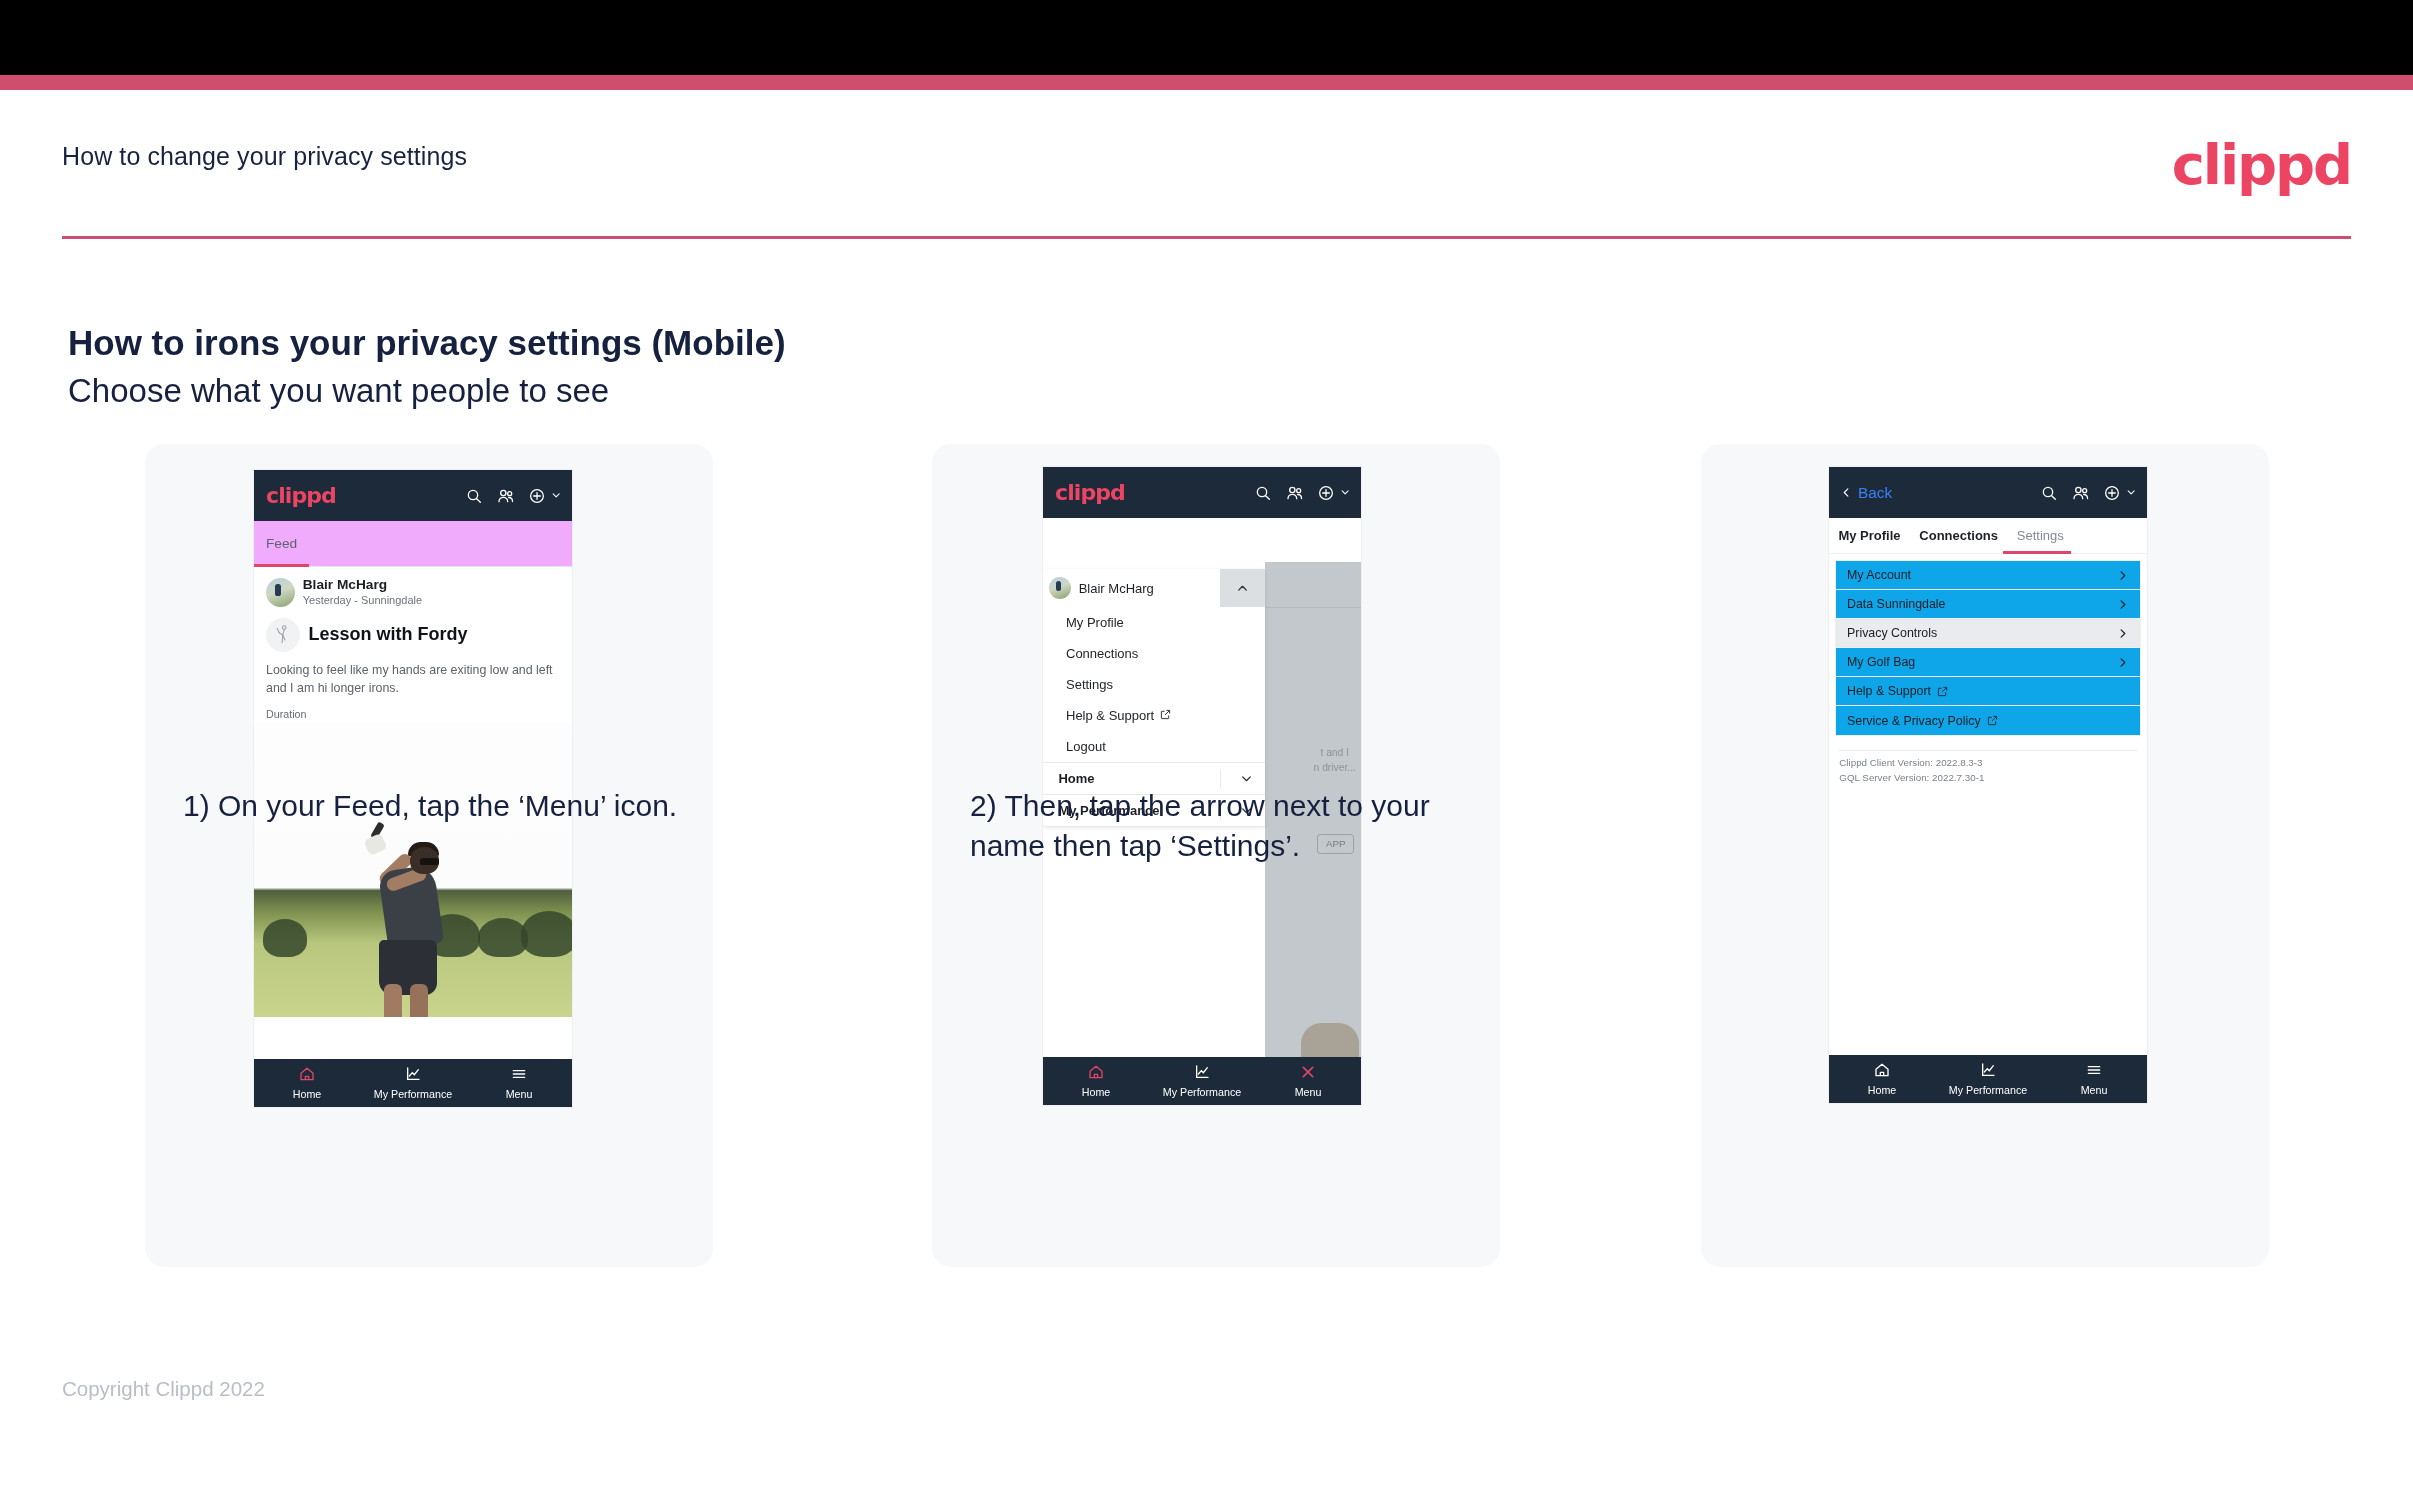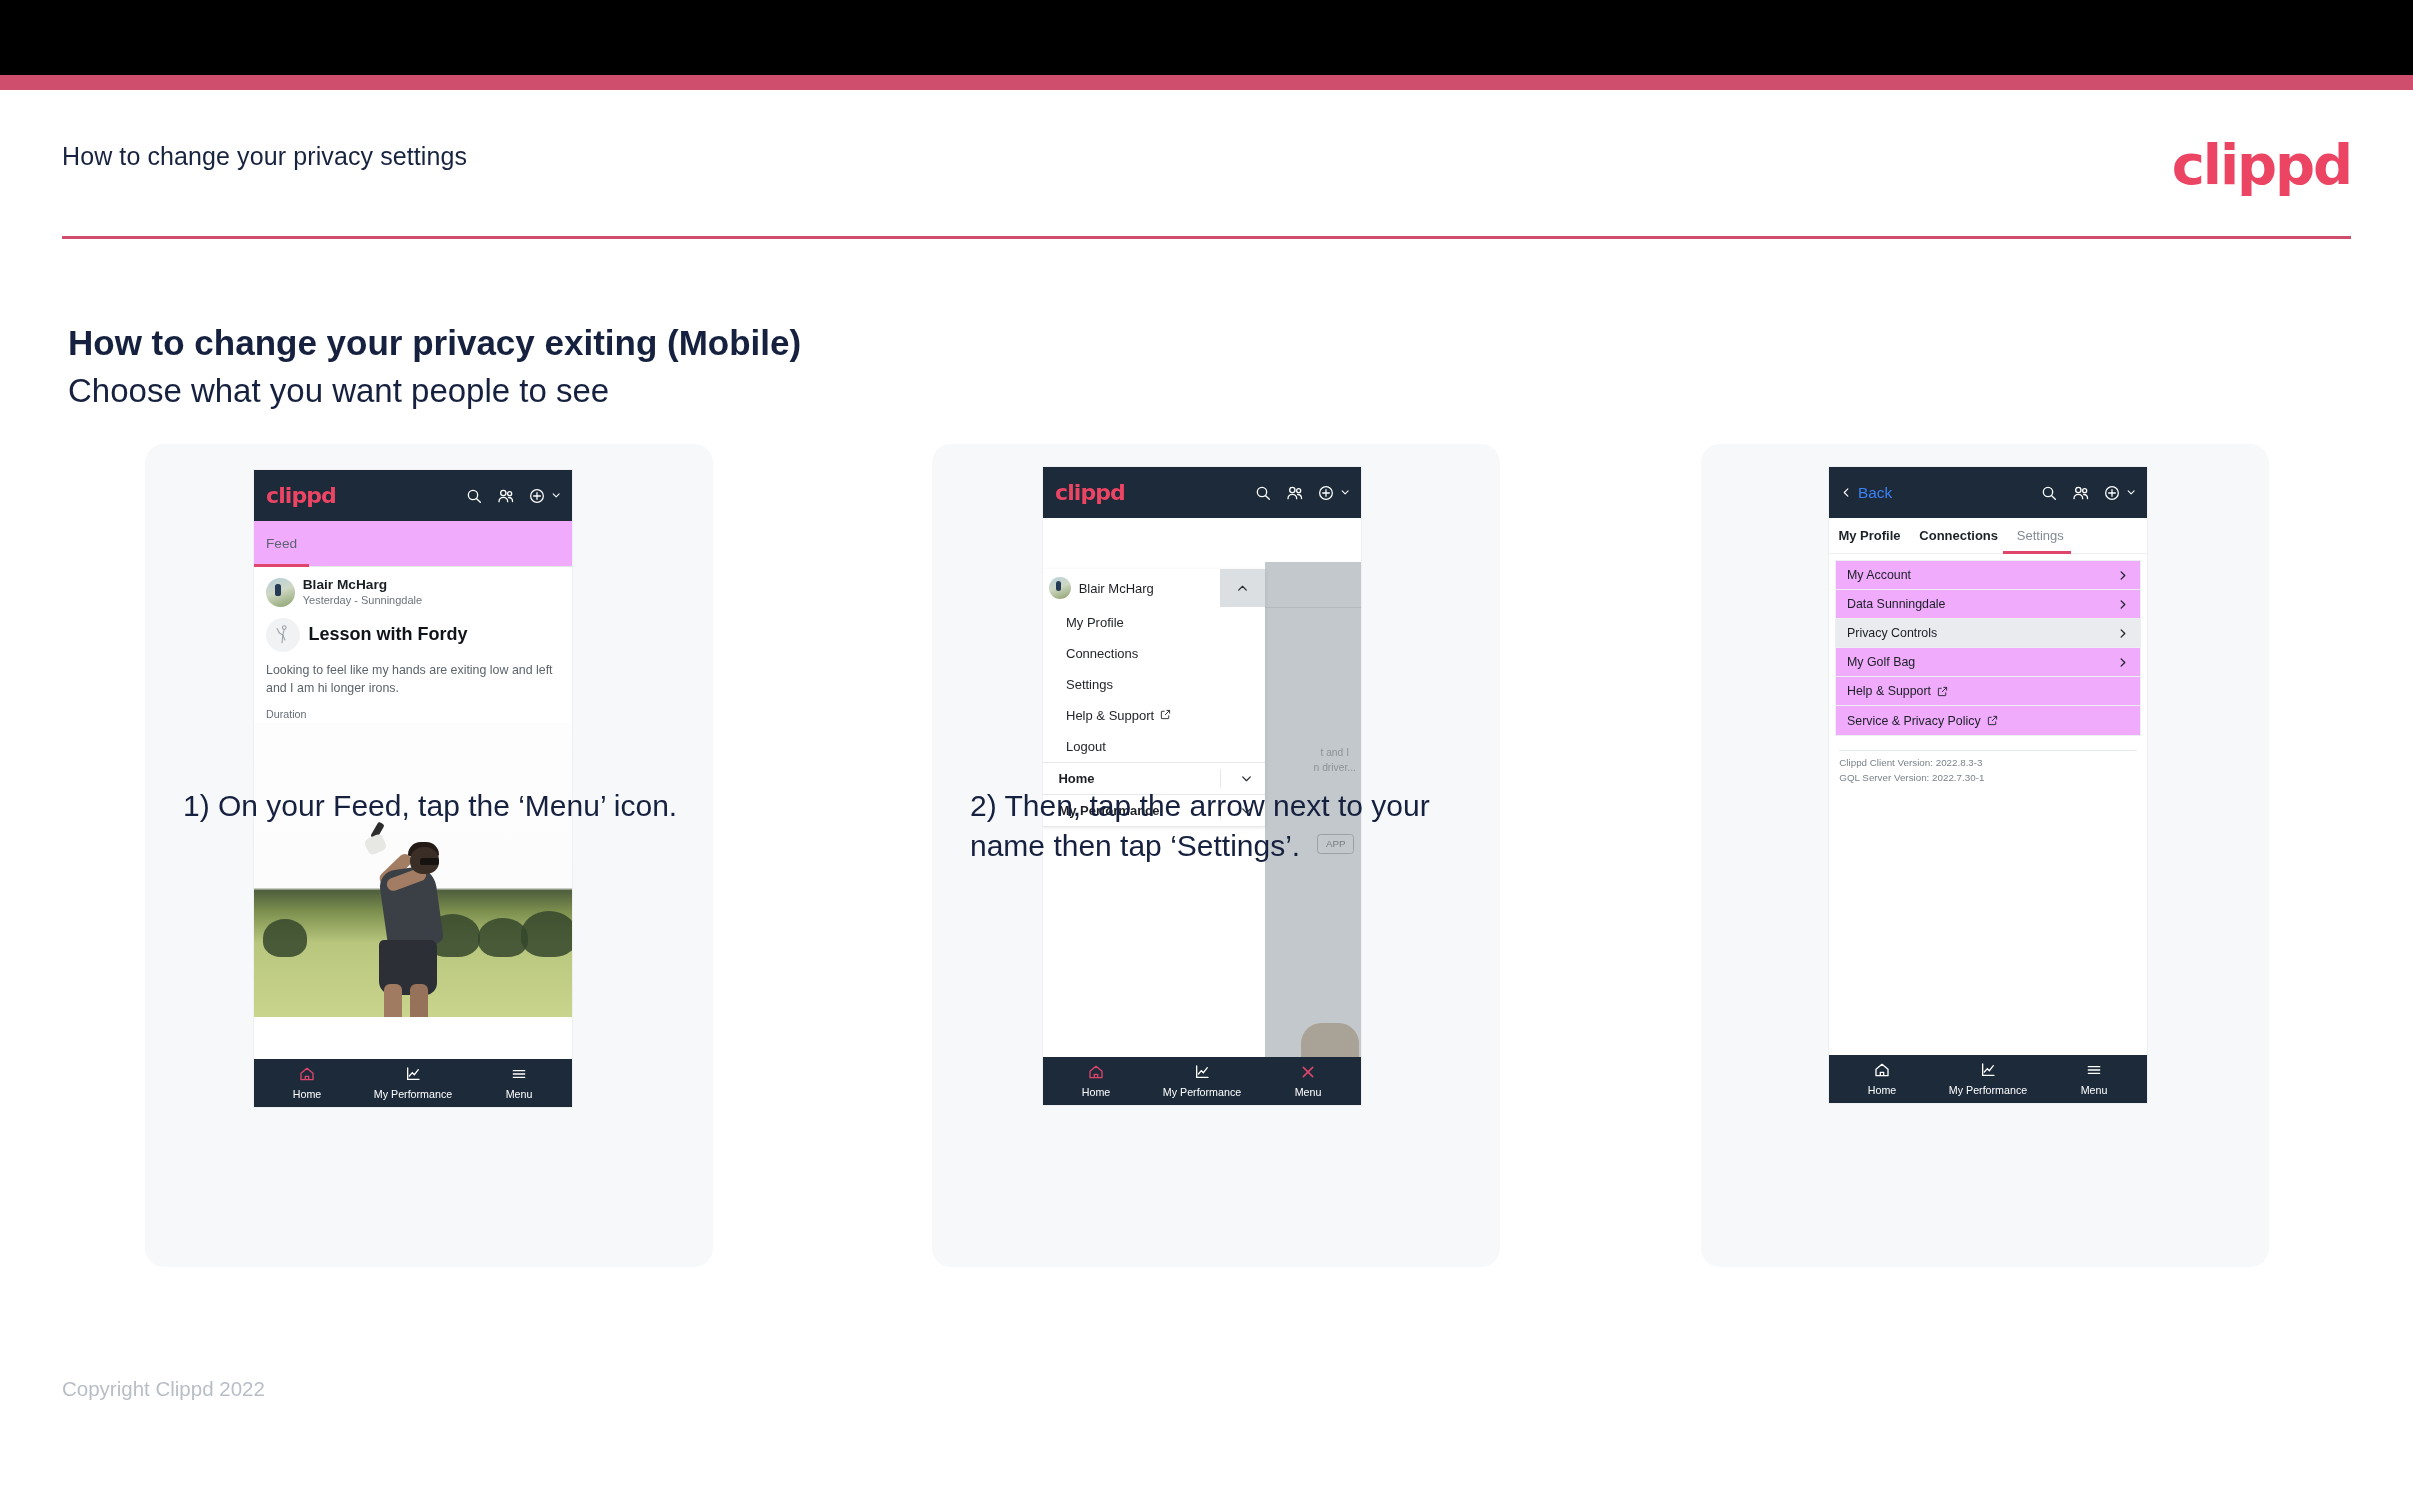--- a/index.html
+++ b/index.html
@@ -180,21 +180,21 @@
   }
   .drawer-section .sec-chev { position:absolute; right:12px; top:0; height:32px; display:flex; align-items:center; }
   .drawer-section .sec-div { position:absolute; right:44px; top:6px; bottom:6px; width:0.9px; background:#e6e9ec; }
 
   
   .seg-tabs { height:36px; background:#fff; display:flex; align-items:center; position:relative; border-bottom:0.9px solid #eceef1; }
   .seg-tabs .stab { font-size:13px; font-weight:bold; color:#1d2127; padding:0 9.4px; }
   .seg-tabs .stab.muted { color:#838a92; font-weight:normal; }
   .seg-underline { position:absolute; bottom:-0.9px; height:3.4px; background:#e0456b; }
 
-  .settings-list { margin:6px 6px 0 6px; border:0.9px solid #edeff2; background:#f0abfc; }
+  .settings-list { margin:6px 6px 0 6px; border:0.9px solid #edeff2; background:#0ea5e9; }
   .setting-row {
     height:29px; display:flex; align-items:center; padding:0 11px;
     font-size:12.4px; color:#1b1f25; border-bottom:0.9px solid #edeff2; position:relative;
   }
   .setting-row:last-child { border-bottom:none; }
   .setting-row.highlight { background:#e9ebee; }
   .setting-row .row-chev { position:absolute; right:12px; top:0; height:29px; display:flex; align-items:center; }
   .setting-row .ext { margin-left:6px; display:inline-flex; }
 
   .versions { margin:13.7px 10.3px 0 10.3px; padding-top:4px; border-top:0.9px solid #e6e9ec; font-size:9.8px; color:#7b828a; line-height:1.55; }
@@ -212,21 +212,21 @@
 
   <div class="topbar-black"></div>
   <div class="topbar-pink"></div>
 
   <div class="header">
     <div class="header-title">How to change your privacy settings</div>
     <div class="logo">clippd</div>
     <div class="header-rule"></div>
   </div>
 
-  <div class="page-title">How to change your privacy exiting (Mobile)</div>
+  <div class="page-title">How to irons your privacy settings (Mobile)</div>
   <div class="page-subtitle">Choose what you want people to see</div>
 
   <div class="card" id="card-1">
     <div class="phone" id="phone-1">
 
       <div class="app-bar">
         <div class="brand">clippd</div>
         <div class="icons">
           <span>
             <svg width="16" height="16" viewBox="0 0 24 24" fill="none" stroke="#fff" stroke-width="2">

